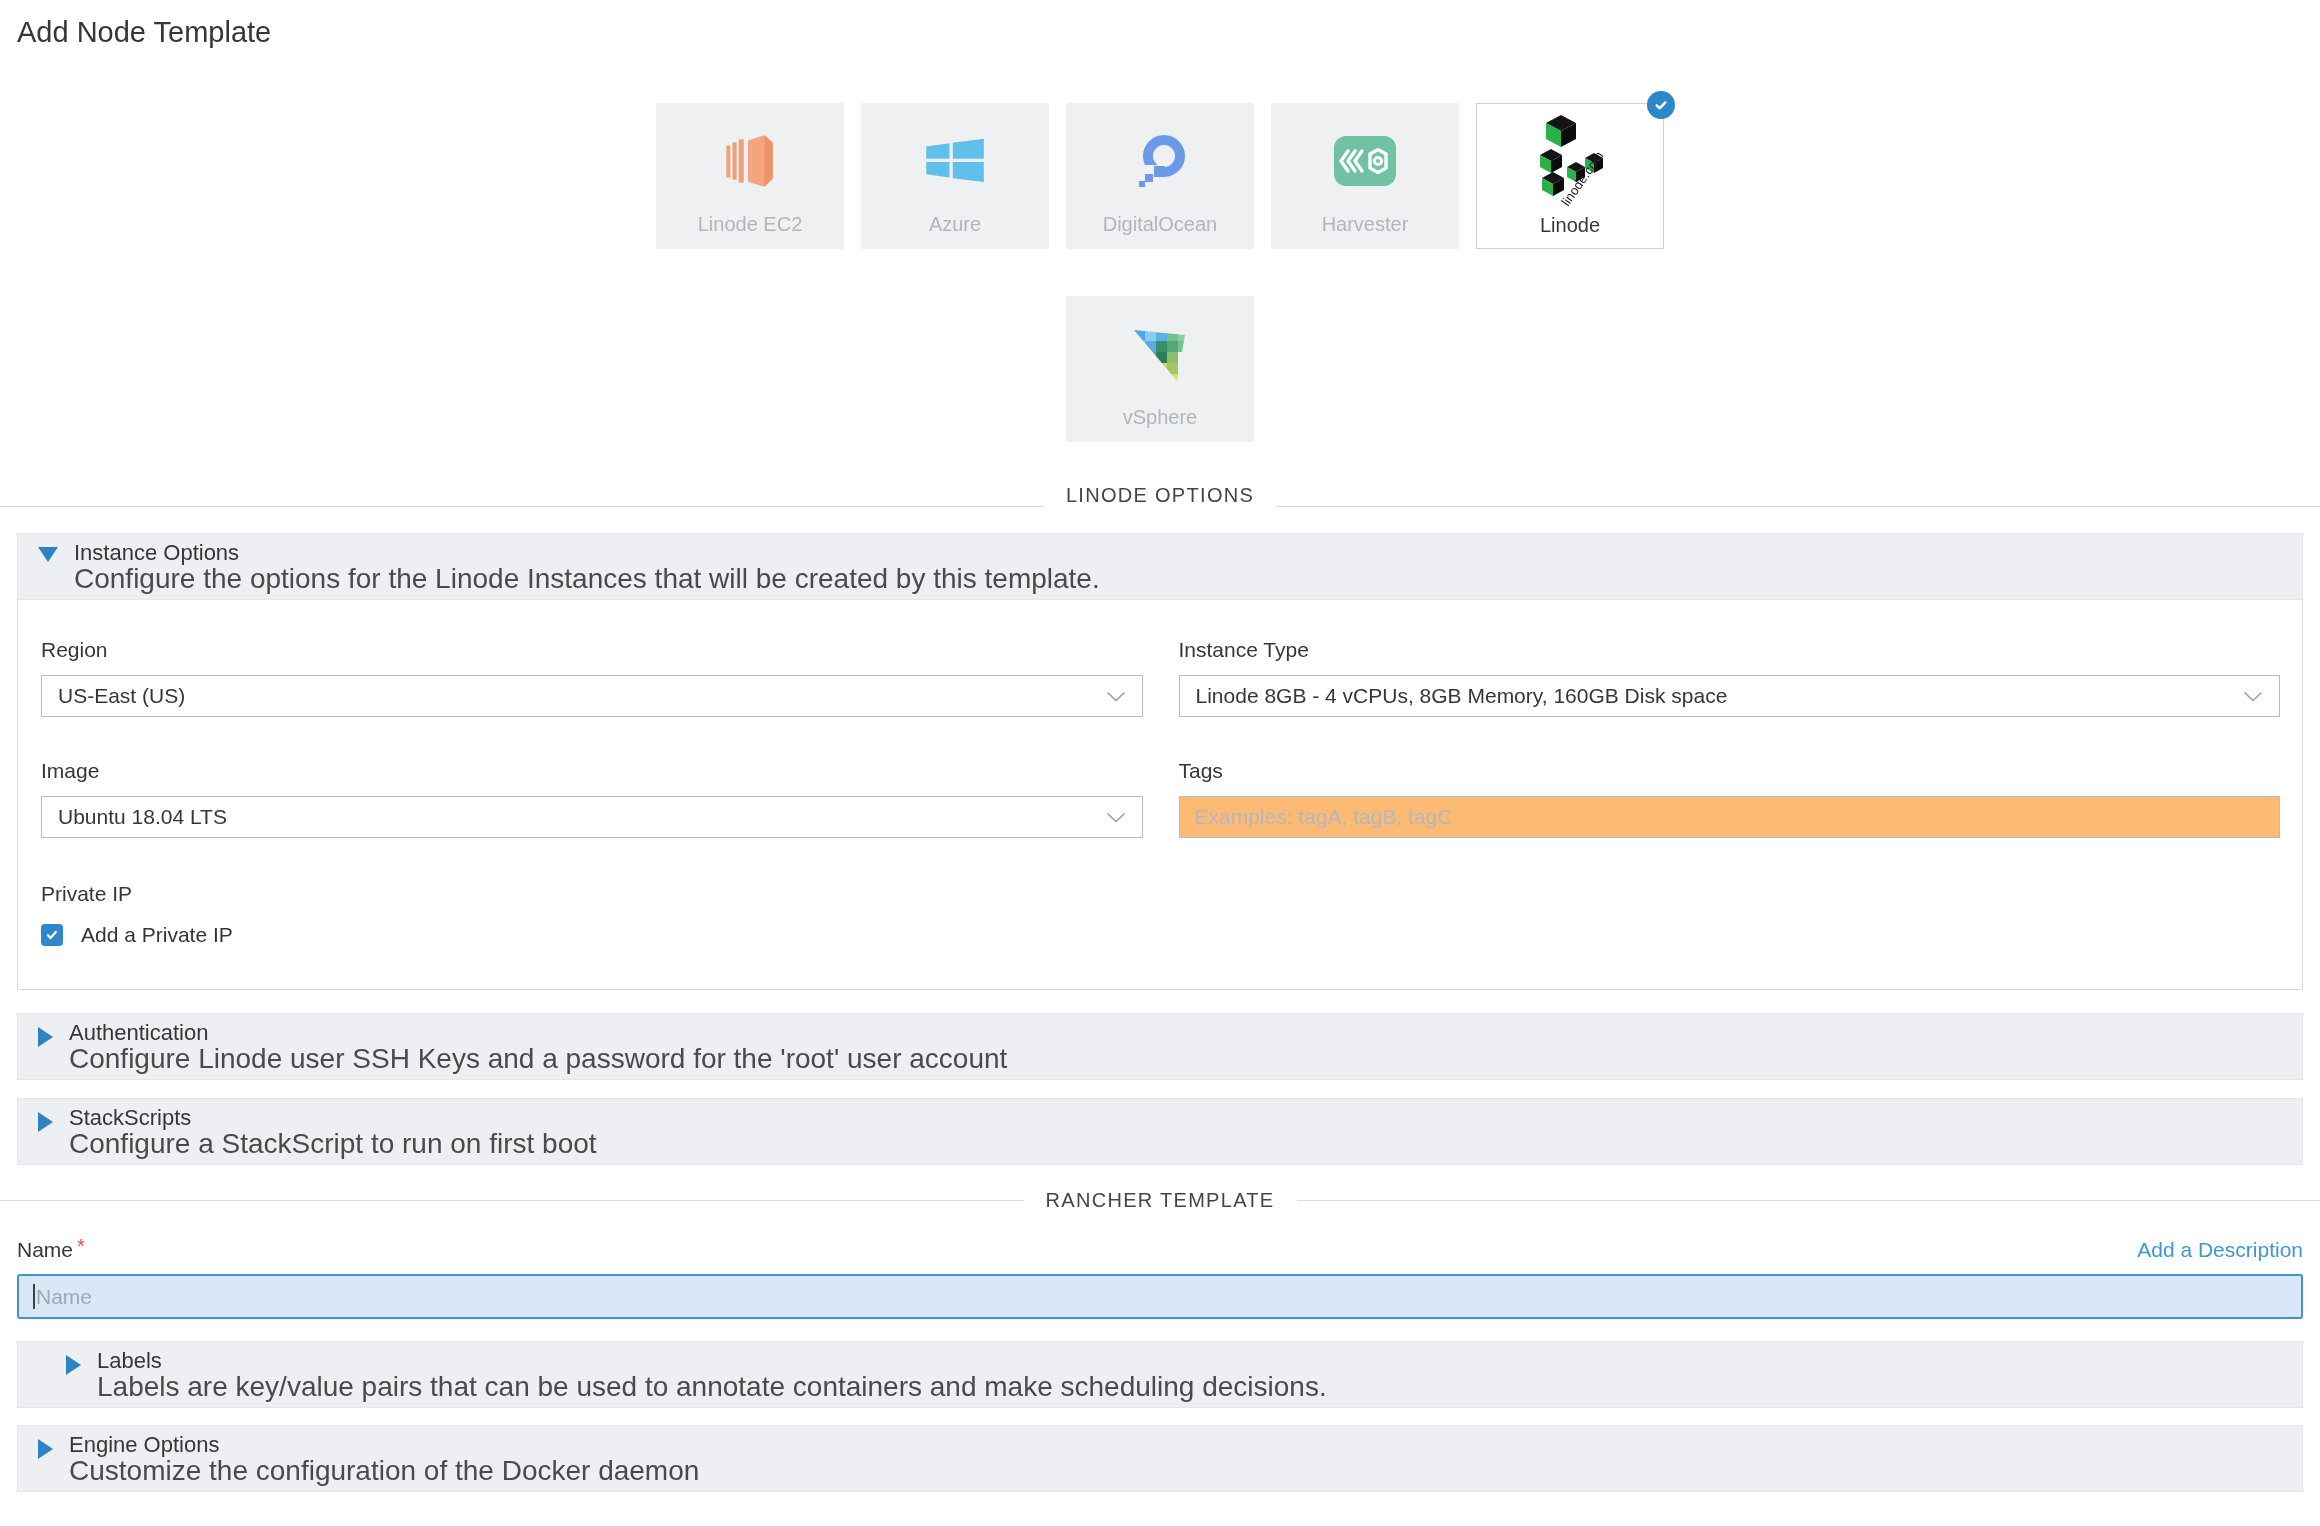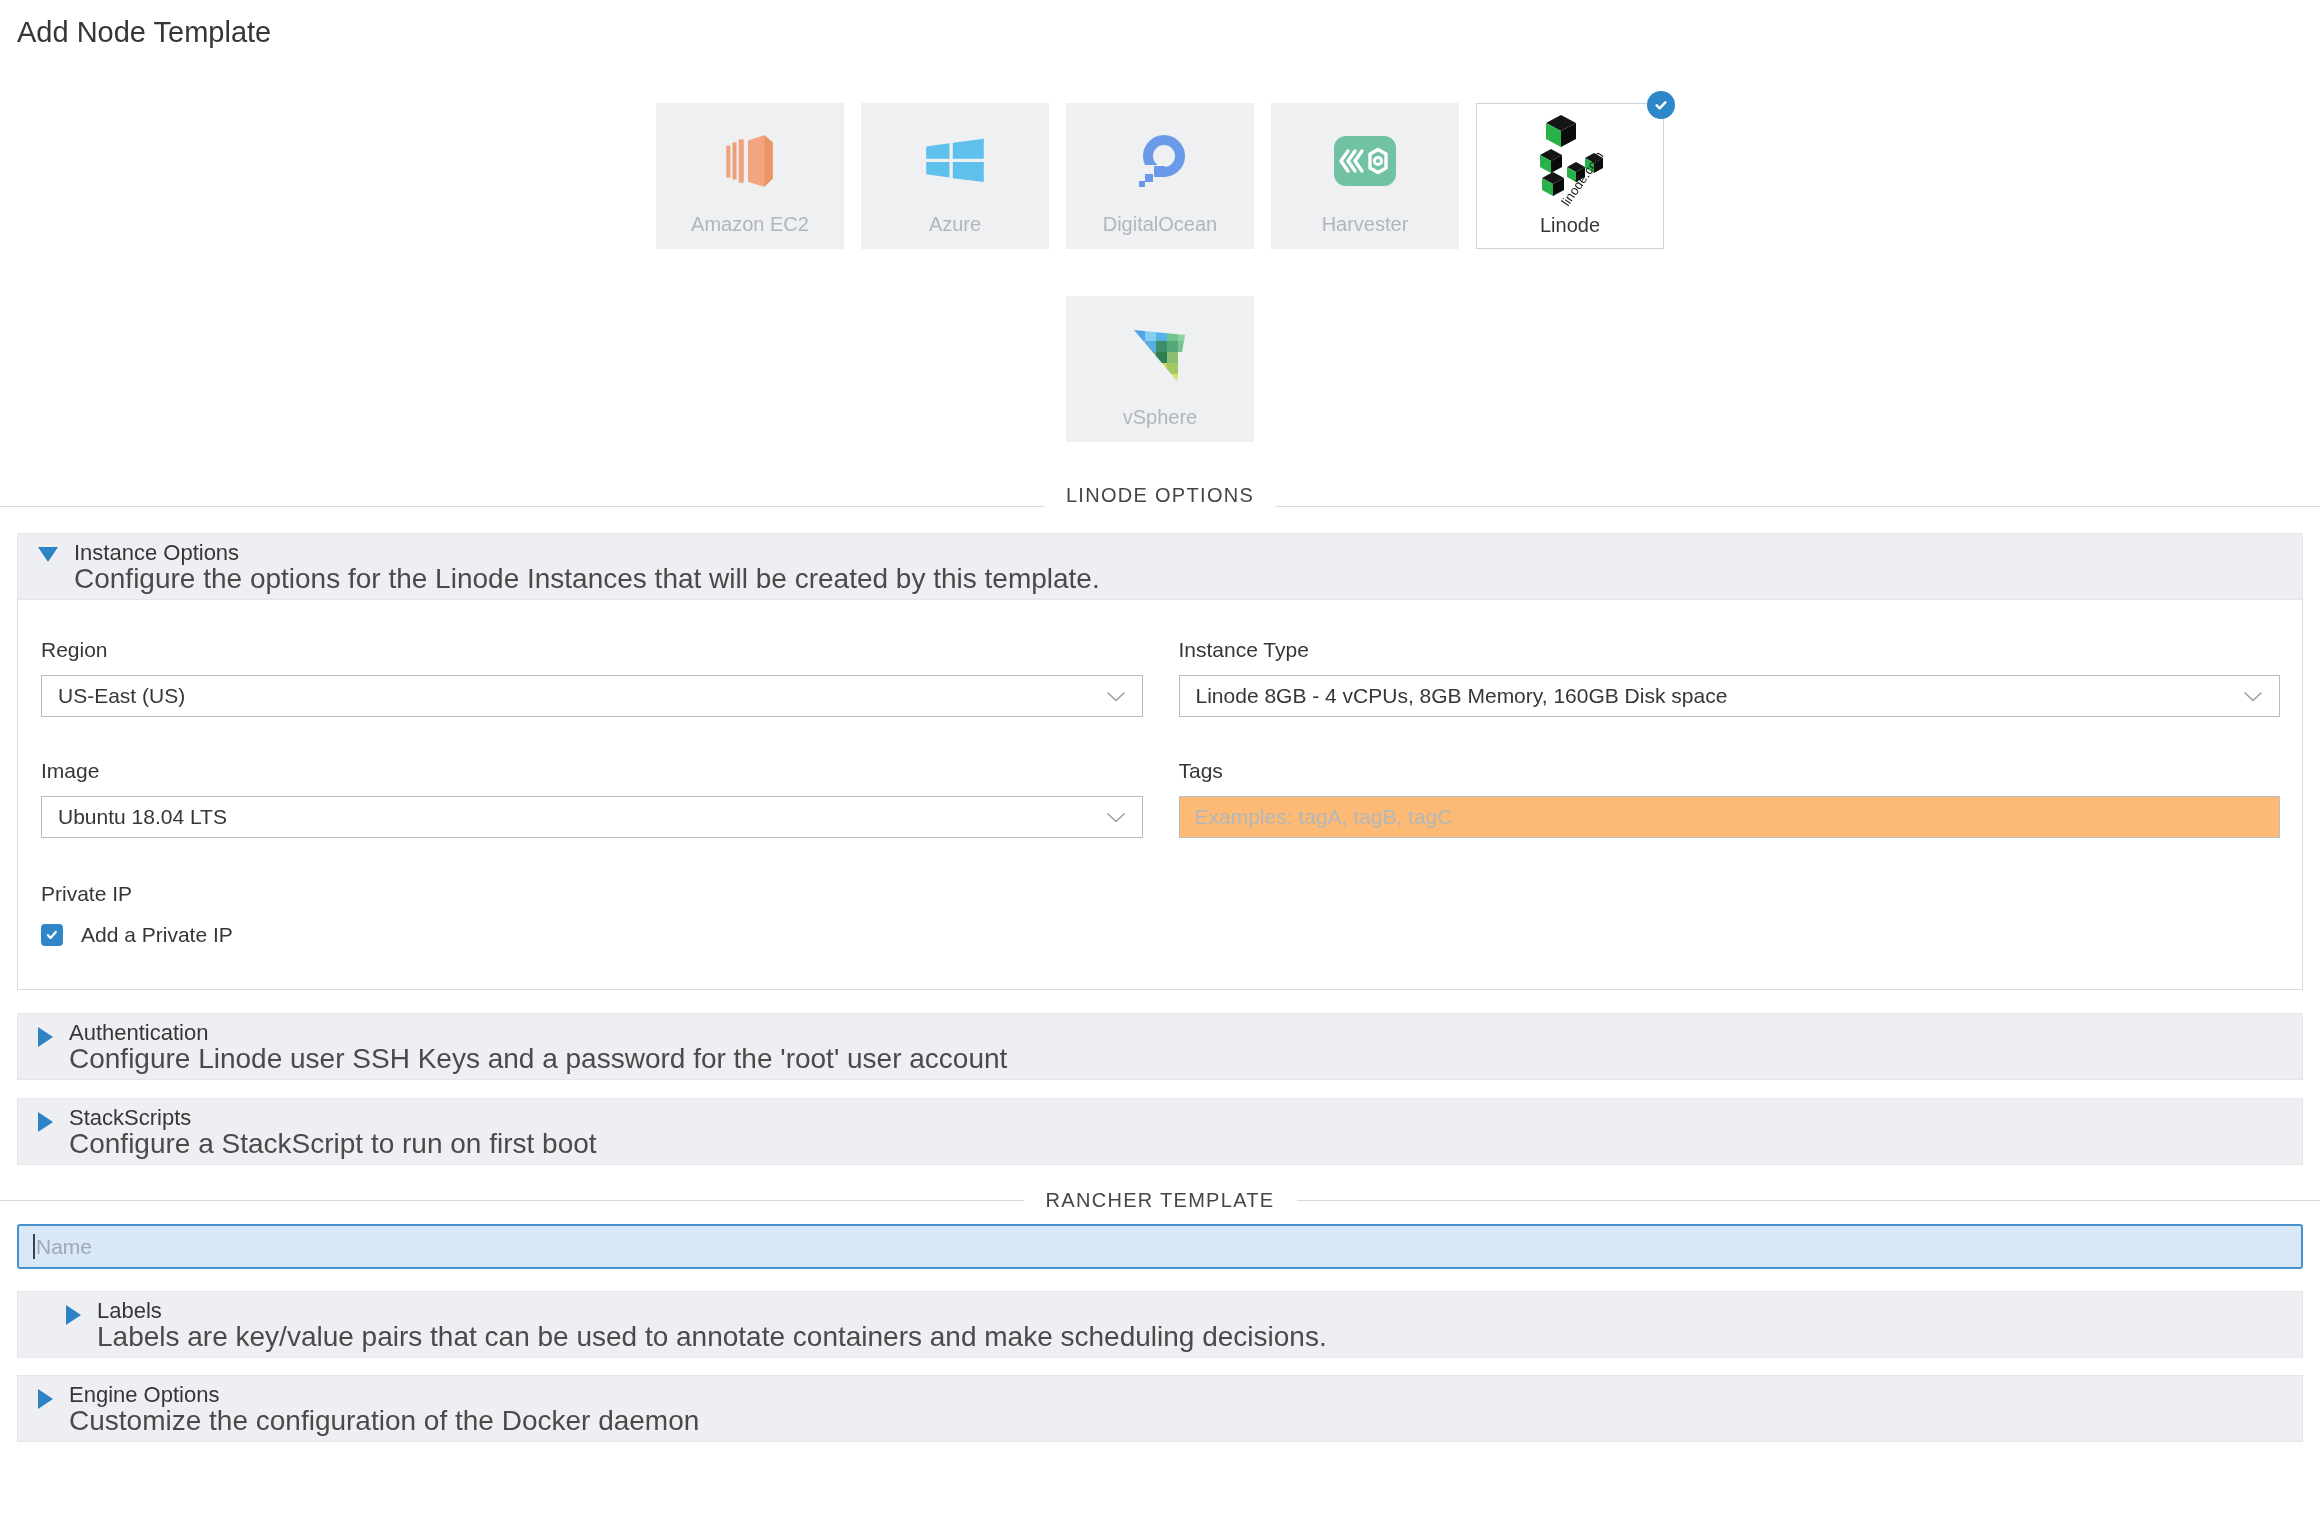--- a/index.html
+++ b/index.html
@@ -106,21 +106,21 @@
       <div class="card">
         <div class="icon-wrap">
           <svg width="66" height="66" viewBox="0 0 64 64">
             <rect x="9" y="17" width="4" height="31" fill="#f0a27d"></rect>
             <rect x="15" y="14" width="4" height="36" fill="#eda076"></rect>
             <rect x="21" y="11" width="5" height="42" fill="#f0a27d"></rect>
             <polygon points="30,12 46,7 54,14 54,49 46,57 30,52" fill="#f2a57f"></polygon>
             <polygon points="46,7 54,14 54,49 46,57" fill="#eb9468"></polygon>
           </svg>
         </div>
-        <div class="card-label">Amazon EC2</div>
+        <div class="card-label">Linode EC2</div>
       </div>
 
       <div class="card">
         <div class="icon-wrap">
           <svg width="72" height="62" viewBox="0 0 64 56">
             <polygon points="6,15 27,12 27,26 6,26" fill="#5fc0ec"></polygon>
             <polygon points="30,11.5 58,8 58,26 30,26" fill="#5fc0ec"></polygon>
             <polygon points="6,29 27,29 27,43 6,40" fill="#5fc0ec"></polygon>
             <polygon points="30,29 58,29 58,47 30,43.5" fill="#5fc0ec"></polygon>
           </svg>
@@ -305,20 +305,26 @@
       <div class="acc-sub">Configure a StackScript to run on first boot</div>
     </div>
   </div>
 
   <div class="divider rancher">
     <span class="line"></span>
     <span class="divider-text">RANCHER TEMPLATE</span>
     <span class="line"></span>
   </div>
 
+  <div class="name-row">
+    <div>
+      <span class="name-label">Name</span><span class="req">*</span>
+    </div>
+    <a class="link">Add a Description</a>
+  </div>
   <div class="name-input-wrap">
     <input class="name-input" type="text" placeholder="Name" style="">
     <div class="caret"></div>
   </div>
 
   <div class="accordion acc-labels">
     <span class="tri right"></span>
     <div>
       <div class="acc-title">Labels</div>
       <div class="acc-sub">Labels are key/value pairs that can be used to annotate containers and make scheduling decisions.</div>

